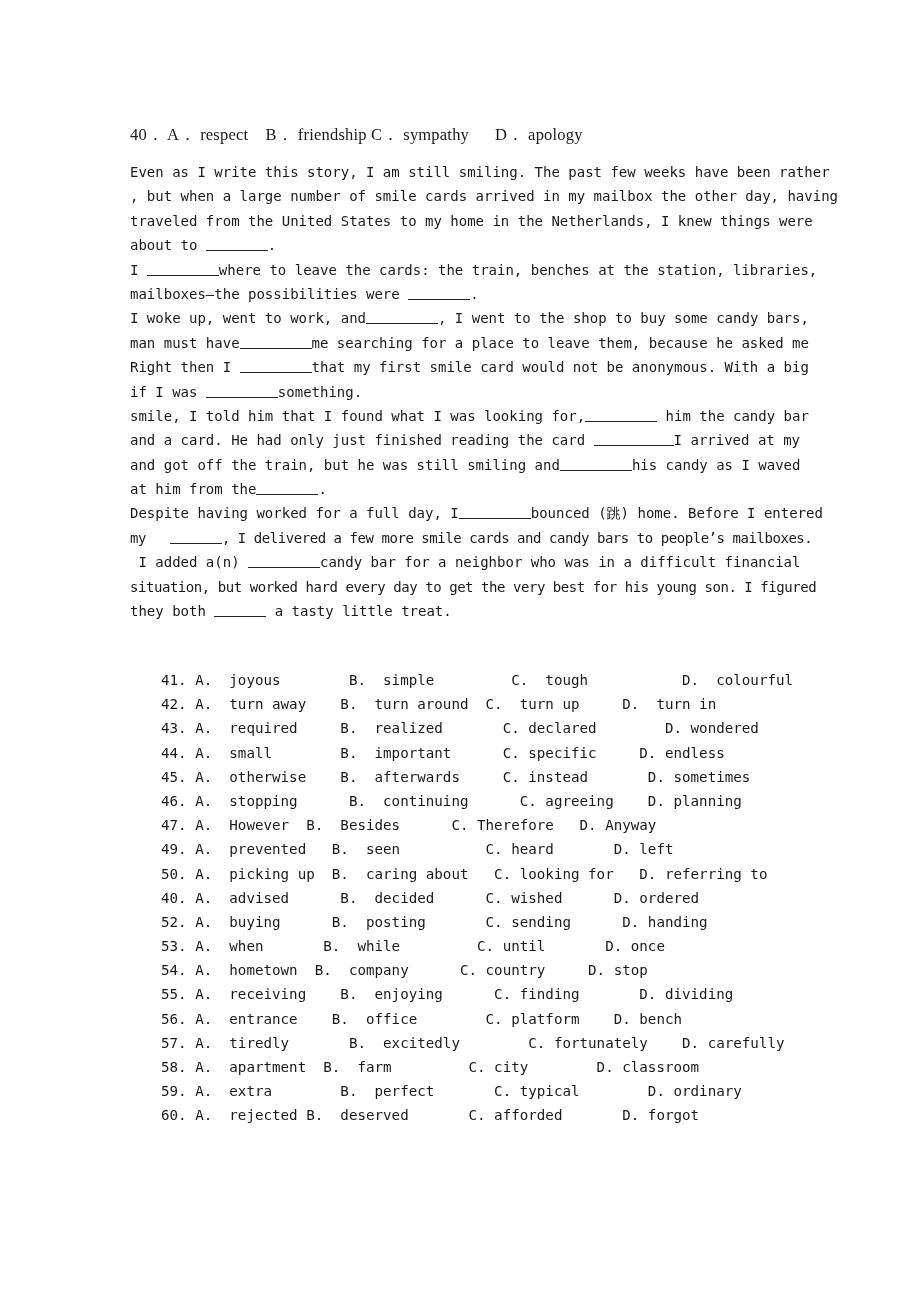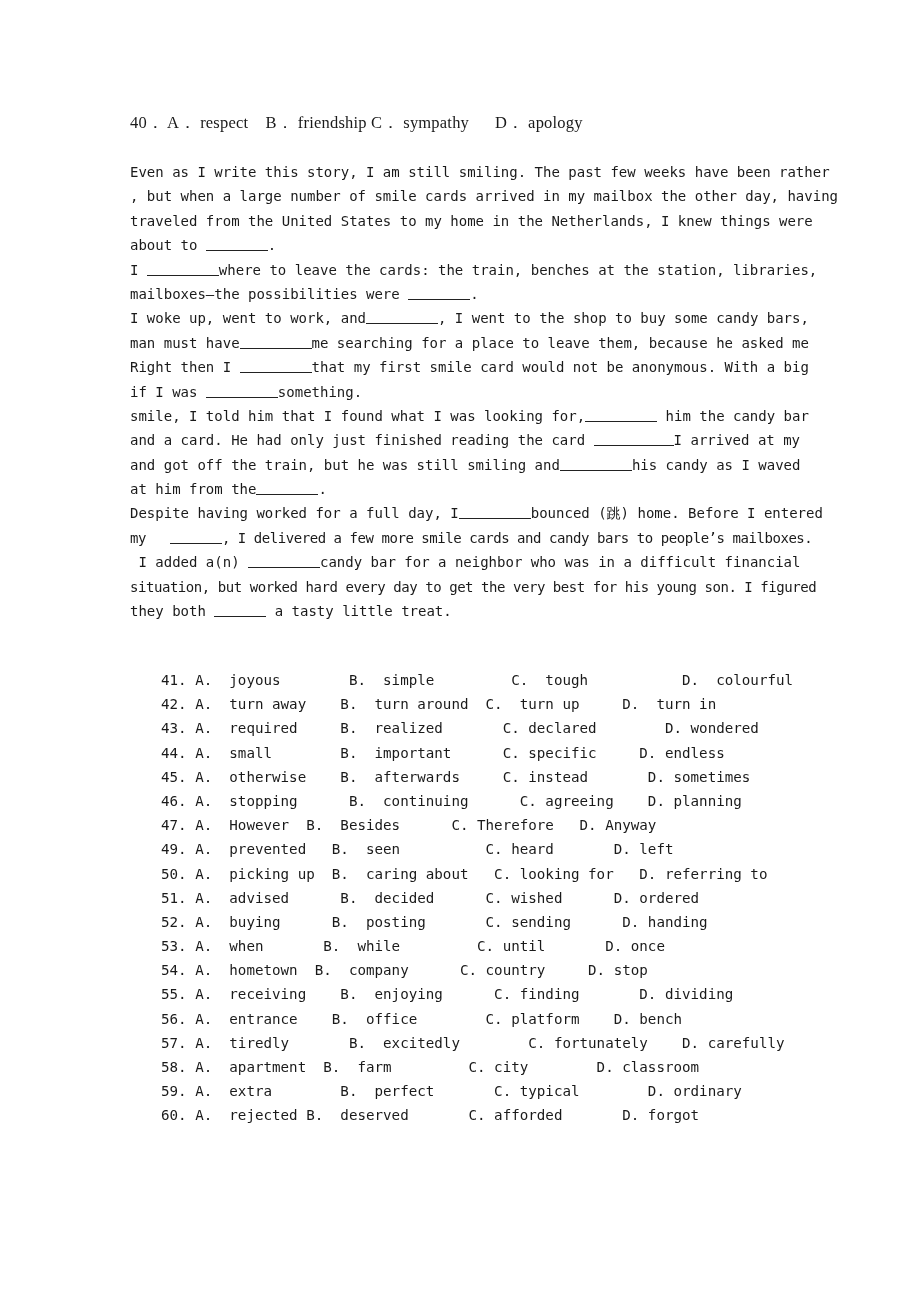--- a/index.html
+++ b/index.html
@@ -23,21 +23,21 @@
     top: 0;
     width: 920px;
     height: 1302px;
     background: #fff;
   }
 
   
   .q40-line {
     position: absolute;
     left: 130px;
-    top: 112px;
+    top: 124px;
     font-family: "Liberation Serif", "DejaVu Serif", serif;
     font-size: 16.5px;
     line-height: 22px;
     white-space: pre;
     letter-spacing: 0.2px;
   }
 
   
   .passage {
     position: absolute;
@@ -124,21 +124,21 @@
   <div class="options">
     <div class="opt-row">41. A.  joyous        B.  simple         C.  tough           D.  colourful</div>
     <div class="opt-row">42. A.  turn away    B.  turn around  C.  turn up     D.  turn in</div>
     <div class="opt-row">43. A.  required     B.  realized       C. declared        D. wondered</div>
     <div class="opt-row">44. A.  small        B.  important      C. specific     D. endless</div>
     <div class="opt-row">45. A.  otherwise    B.  afterwards     C. instead       D. sometimes</div>
     <div class="opt-row">46. A.  stopping      B.  continuing      C. agreeing    D. planning</div>
     <div class="opt-row">47. A.  However  B.  Besides      C. Therefore   D. Anyway</div>
     <div class="opt-row">49. A.  prevented   B.  seen          C. heard       D. left</div>
     <div class="opt-row">50. A.  picking up  B.  caring about   C. looking for   D. referring to</div>
-    <div class="opt-row">51. A.  advised      B.  decided      C. wished      D. ordered</div>
+    <div class="opt-row">40. A.  advised      B.  decided      C. wished      D. ordered</div>
     <div class="opt-row">52. A.  buying      B.  posting       C. sending      D. handing</div>
     <div class="opt-row">53. A.  when       B.  while         C. until       D. once</div>
     <div class="opt-row">54. A.  hometown  B.  company      C. country     D. stop</div>
     <div class="opt-row">55. A.  receiving    B.  enjoying      C. finding       D. dividing</div>
     <div class="opt-row">56. A.  entrance    B.  office        C. platform    D. bench</div>
     <div class="opt-row">57. A.  tiredly       B.  excitedly        C. fortunately    D. carefully</div>
     <div class="opt-row">58. A.  apartment  B.  farm         C. city        D. classroom</div>
     <div class="opt-row">59. A.  extra        B.  perfect       C. typical        D. ordinary</div>
     <div class="opt-row">60. A.  rejected B.  deserved       C. afforded       D. forgot</div>
   </div>

